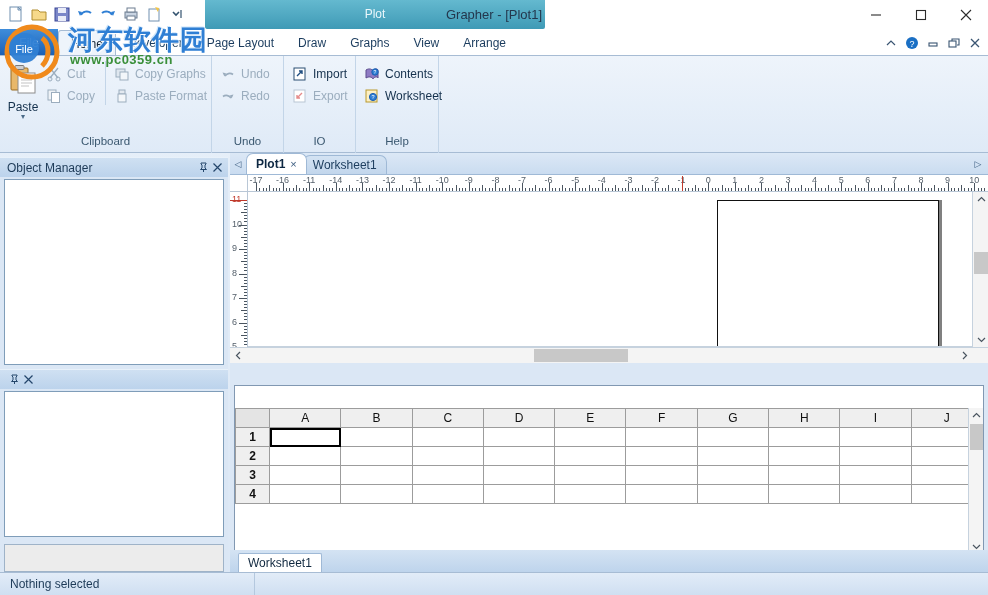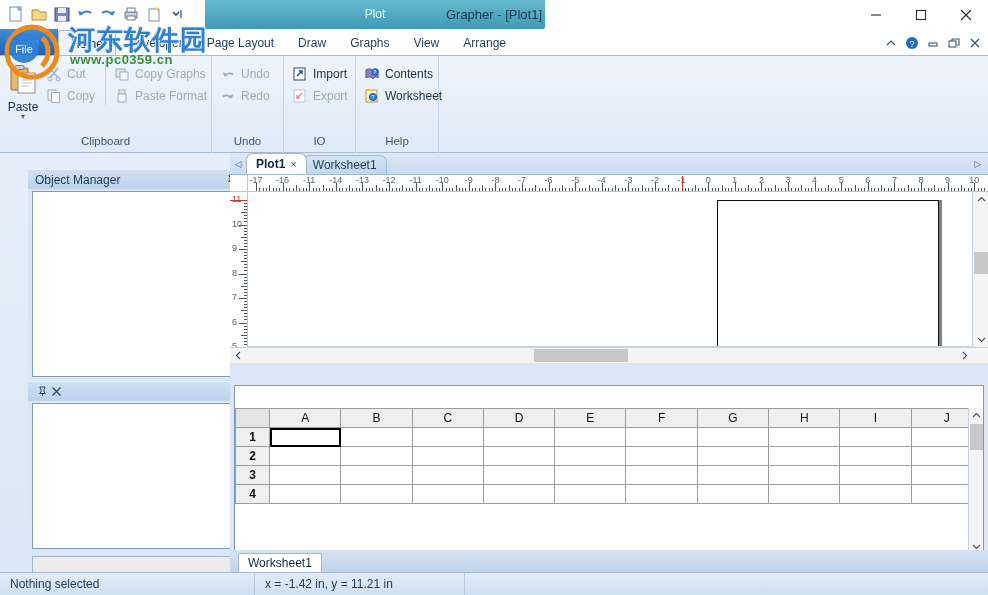--- a/index.html
+++ b/index.html
@@ -72,21 +72,21 @@
   .smallcol{ display:flex; flex-direction:column; gap:3px; padding-top:3px; }
   .smallbtn{ display:flex; align-items:center; gap:5px; height:19px;
              padding:0 4px 0 2px; font-size:12px; color:#15314d; white-space:nowrap; }
   .smallbtn.disabled{ color:#9badbe; }
   .smallbtn .sico{ width:16px; height:16px; position:relative; flex:none; }
 
   
   .main{ position:absolute; left:0; top:153px; width:988px; height:419px; }
 
   
-  .leftdock{ position:absolute; left:0; top:16px; width:228px; height:419px;margin-left:28px; }
+  .leftdock{ position:absolute; left:0; top:4px; width:228px; height:419px; }
   .panel{ position:absolute; left:0; width:228px;
           background:#dbe7f5; }
   .panel-hd{ height:20px; display:flex; align-items:center;
              background:linear-gradient(#cfe0f2,#bcd3ec);
              border-top:1px solid #e8f1fa; padding:0 4px 0 7px;
              font-size:12px; color:#1d3a57; }
   .panel-hd .ttl{ flex:1; overflow:hidden; white-space:nowrap; }
   .panel-hd .hb{ width:14px; height:14px; display:flex; align-items:center;
                  justify-content:center; color:#24466b; }
   .panel-body{ margin:2px 4px 4px 4px; background:#fff;
@@ -998,21 +998,20 @@
       </div>
     </div>
 
     <div class="sheettabs">
       <div class="stab">Worksheet1</div>
     </div>
   </div>
 
   <div class="status">
     <div class="st-cell first">Nothing selected</div>
-    <div class="st-cell second">x = -1.42 in, y = 11.21 in</div>
     <div class="st-cell flex"></div>
   </div>
 
   <div class="wm wm-logo">
     <svg width="64" height="64" viewBox="0 0 64 64">
       <circle cx="30" cy="34" r="25" fill="none" stroke="#f08a1c" stroke-width="5"></circle>
       <circle cx="22" cy="30" r="15" fill="#2f7fd4" opacity="0.95"></circle>
       <text x="22" y="35" font-size="11" fill="#fff" text-anchor="middle" font-family="Liberation Sans">File</text>
       <path d="M40 20c8 6 8 20 0 28" fill="none" stroke="#f08a1c" stroke-width="5"></path>
     </svg>

